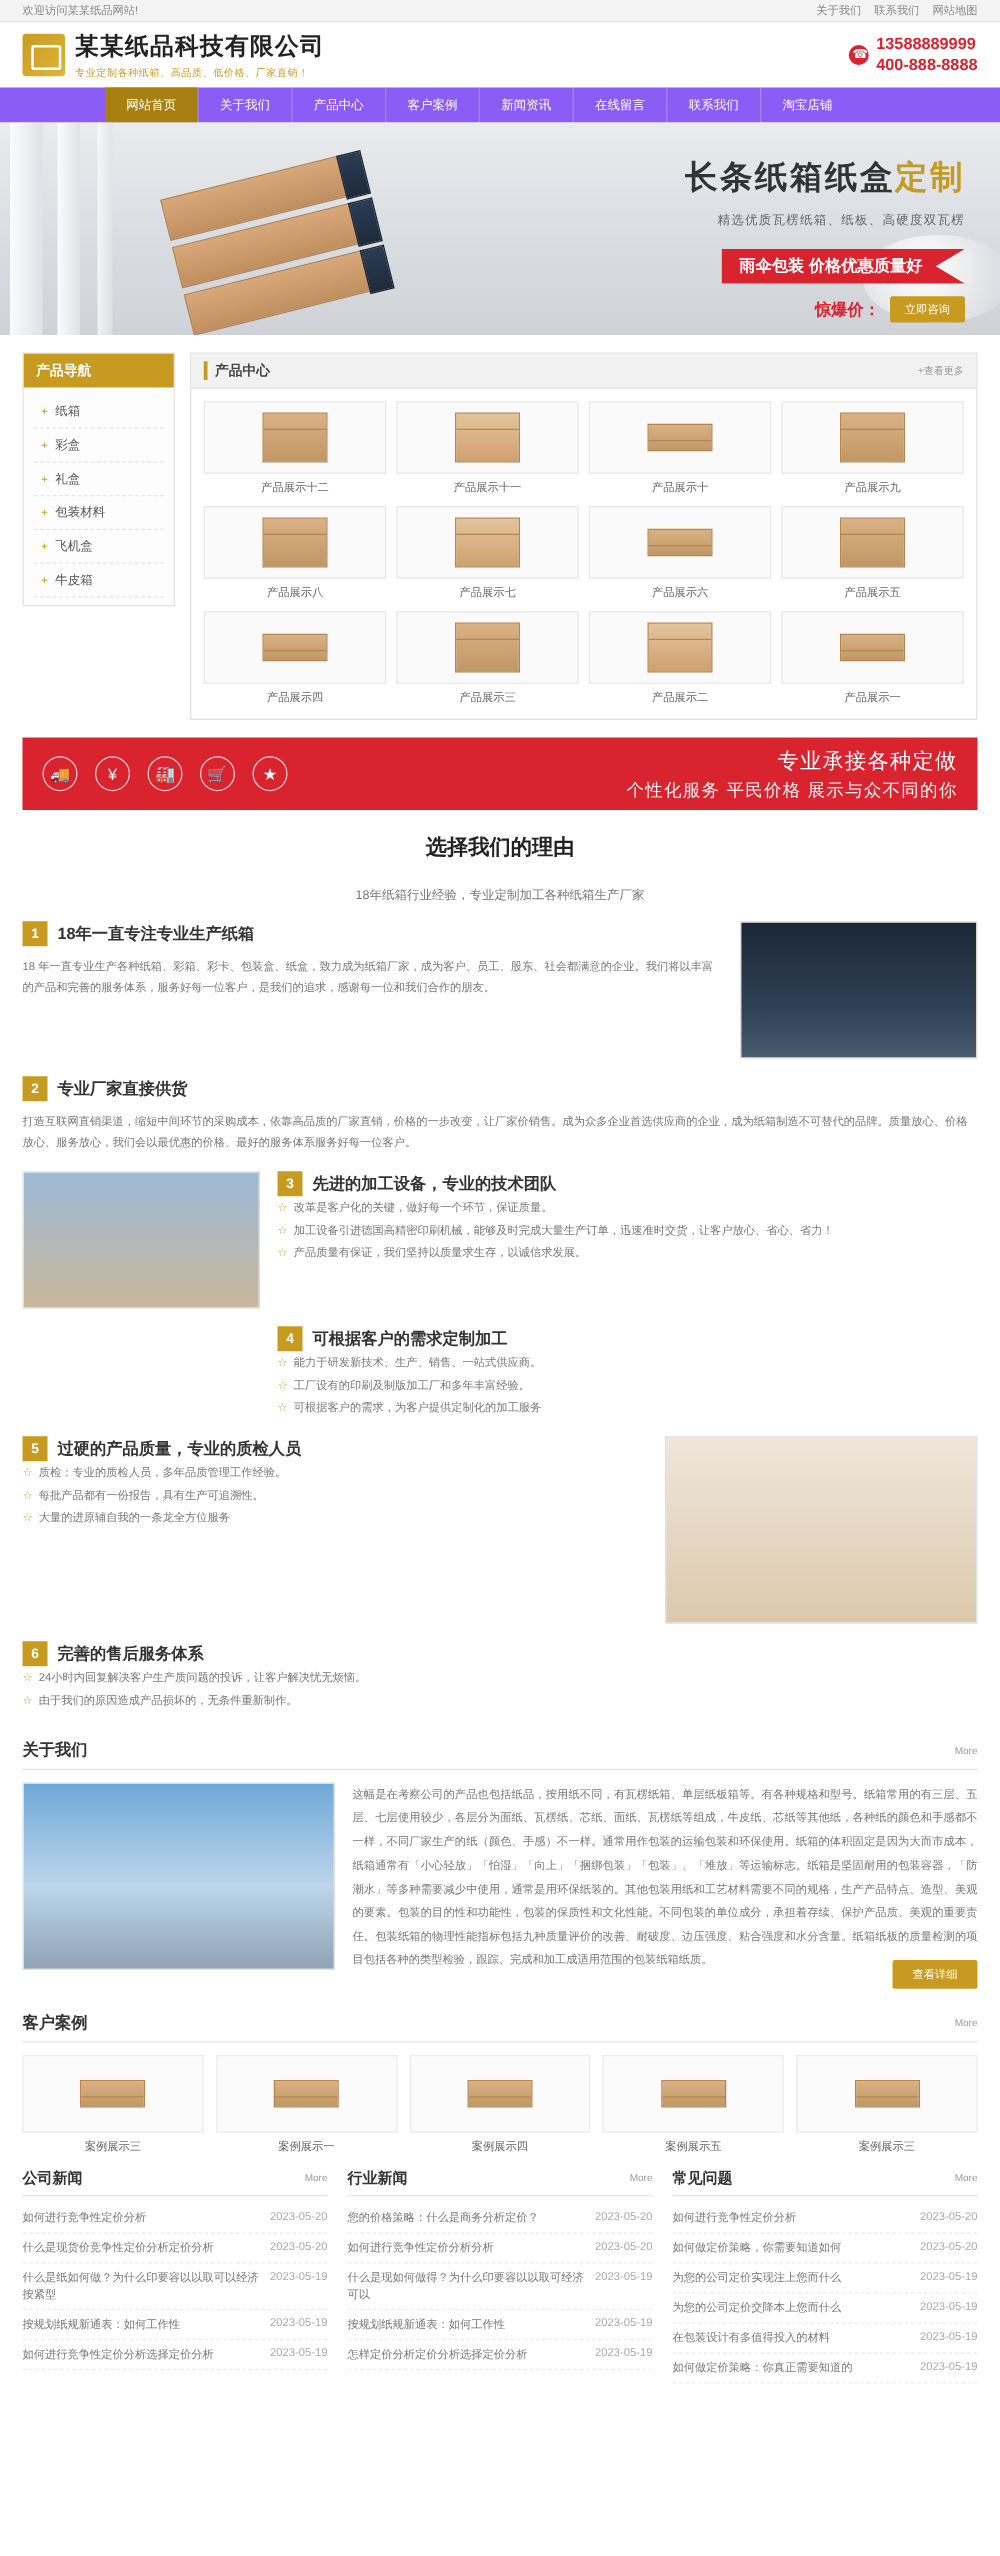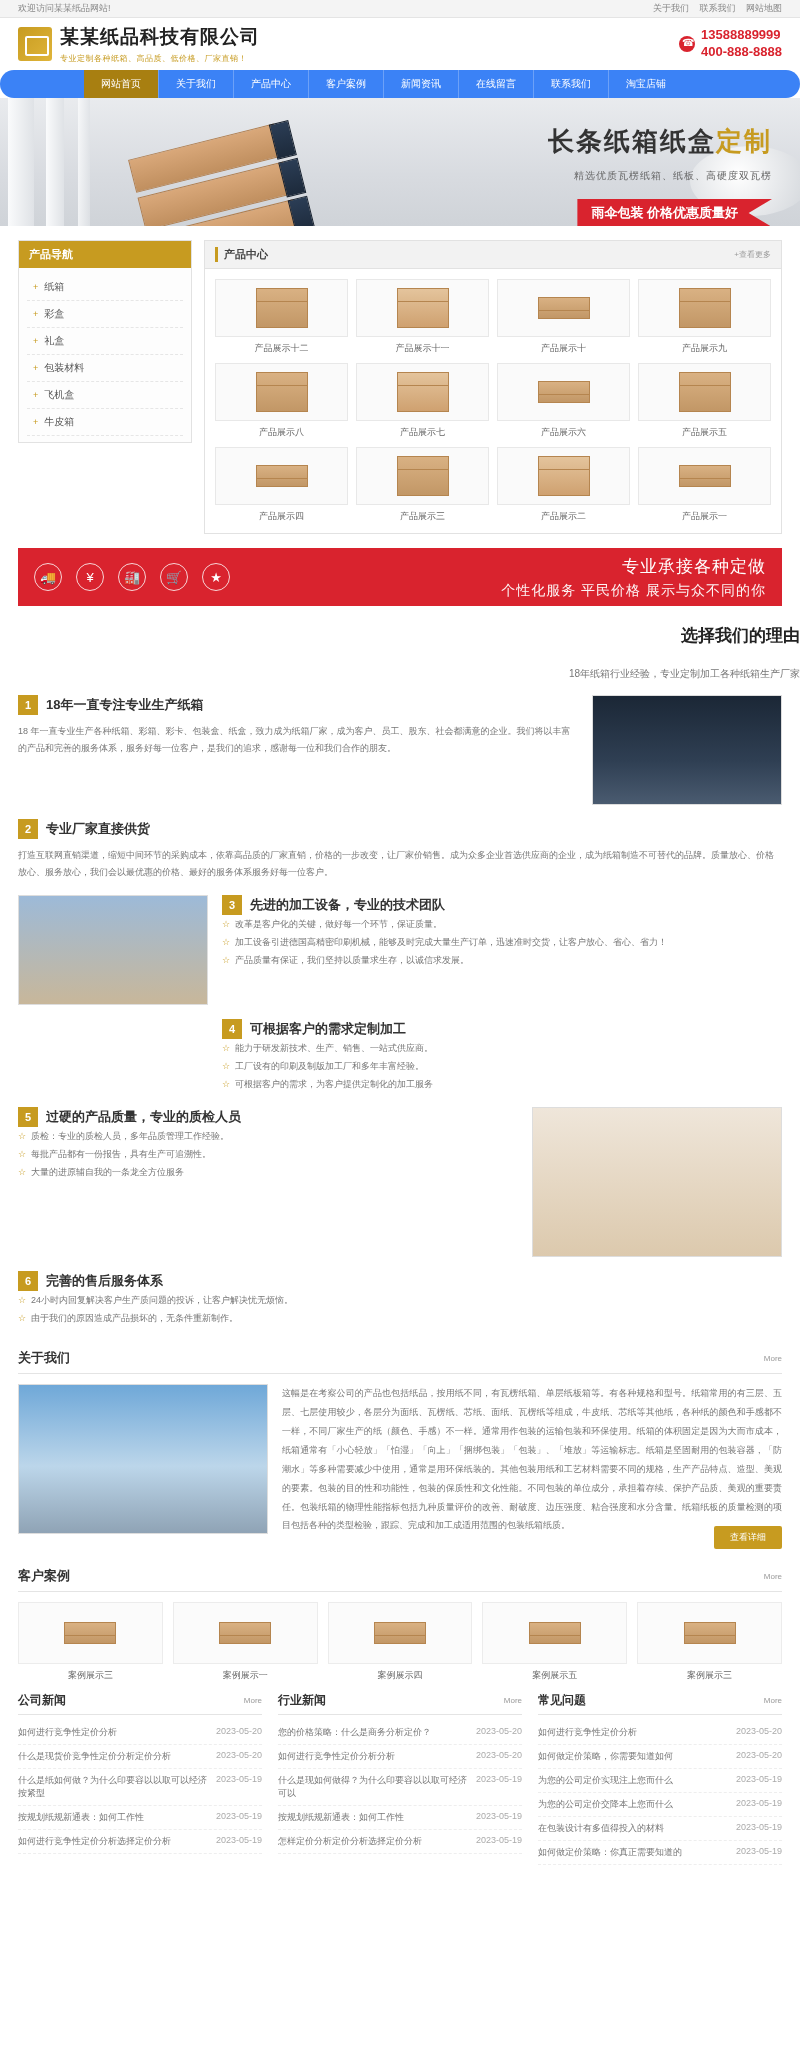--- a/index.html
+++ b/index.html
@@ -58,39 +58,38 @@
   .phone-icon:after {
     content: "\260E"; color: #fff; font-size: 10px;
     position: absolute; left: 3px; top: 1px;
   }
   .phone-nums { line-height: 1.3; }
   .phone-nums div { font-size: 13px; font-weight: bold; color: #d9232e; }
 
   
   .nav {
     height: 28px;
-    background: #3b82f6;
+    background: #8b5cf6;
     display: flex;
     align-items: stretch;
     padding-left: 84px;
-    border-radius: 14px;
   }
   .nav a {
     color: #fff;
     font-size: 10px;
     padding: 0 17px;
     display: flex; align-items: center;
     text-decoration: none;
   }
   .nav a.active { background: #a87f11; }
   .nav a.sep { border-left: 1px solid rgba(255,255,255,.25); }
 
   
   .banner {
-    height: 128px;
+    height: 170px;
     background: linear-gradient(180deg,#e9ebee 0%,#d8dbe0 60%,#cfd3d8 100%);
     position: relative;
     overflow: hidden;
   }
   .banner .pillar {
     position: absolute; top: 0; bottom: 0; width: 26px;
     background: linear-gradient(90deg,#fafbfc,#dfe2e6);
   }
   .banner .p1 { left: 8px; }
   .banner .p2 { left: 46px; width: 18px; }
@@ -136,21 +135,21 @@
   .banner-btn {
     background: #c79b20; color: #fff; border: none;
     font-size: 9px; padding: 4px 12px; border-radius: 2px; cursor: pointer;
   }
 
   
   .content { padding: 14px 18px 0; background: #fff; }
   .row { display: flex; gap: 12px; }
 
   
-  .sidebar { width: 174px; flex: none; }
+  .sidebar { width: 122px; flex: none; }
   .panel { border: 1px solid #e2e2e2; background: #fdfdfd; margin-bottom: 12px; }
   .panel-head {
     background: #c79b20; color: #fff;
     font-size: 11px; font-weight: bold;
     padding: 6px 10px;
   }
   .panel-body { padding: 6px 8px; }
   .cat-item {
     display: flex; align-items: center;
     font-size: 10px; color: #555;
@@ -218,21 +217,21 @@
     width: 28px; height: 28px; border-radius: 50%;
     border: 1px solid rgba(255,255,255,.8);
     display: flex; align-items: center; justify-content: center;
     font-size: 13px;
   }
   .strip-text { margin-left: auto; text-align: right; }
   .strip-title { font-size: 17px; font-weight: normal; letter-spacing: 1px; }
   .strip-sub { font-size: 14px; margin-top: 4px; letter-spacing: 1px; opacity: .95; }
 
   
-  .sec-head { text-align: right; padding: 18px 0 4px; }
+  .sec-head { text-align: center; padding: 18px 0 4px; }
   .sec-title { font-size: 17px; font-weight: bold; color: #222; }
   .sec-sub { font-size: 10px; color: #777; margin-top: 20px; }
 
   .reasons { padding: 10px 18px 0; }
   .reason-row { display: flex; gap: 14px; align-items: flex-start; margin-bottom: 14px; }
   .reason-text { flex: 1; }
   .rt-head { display: flex; align-items: center; gap: 8px; }
   .rnum {
     width: 20px; height: 20px; background: #c79b20; color: #fff;
     font-size: 11px; font-weight: bold;

